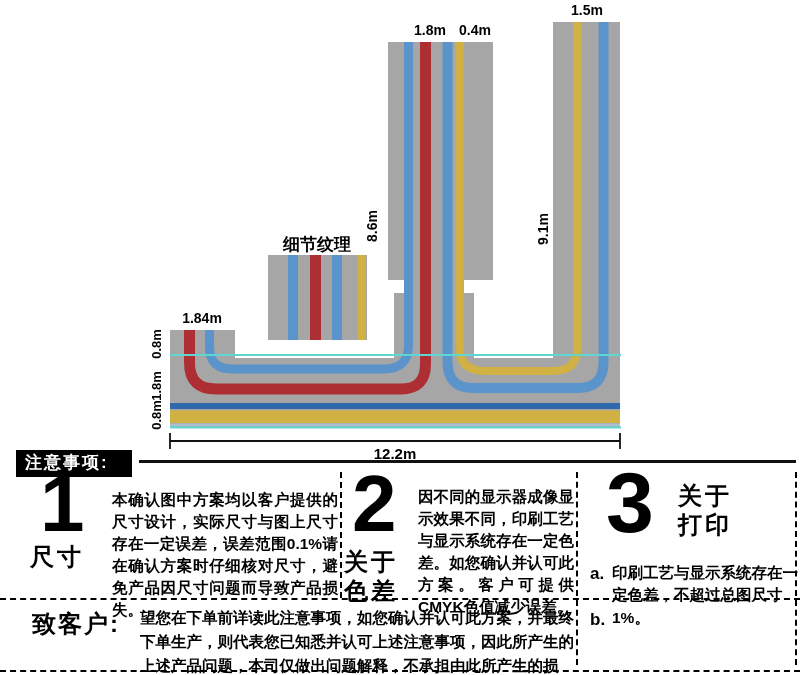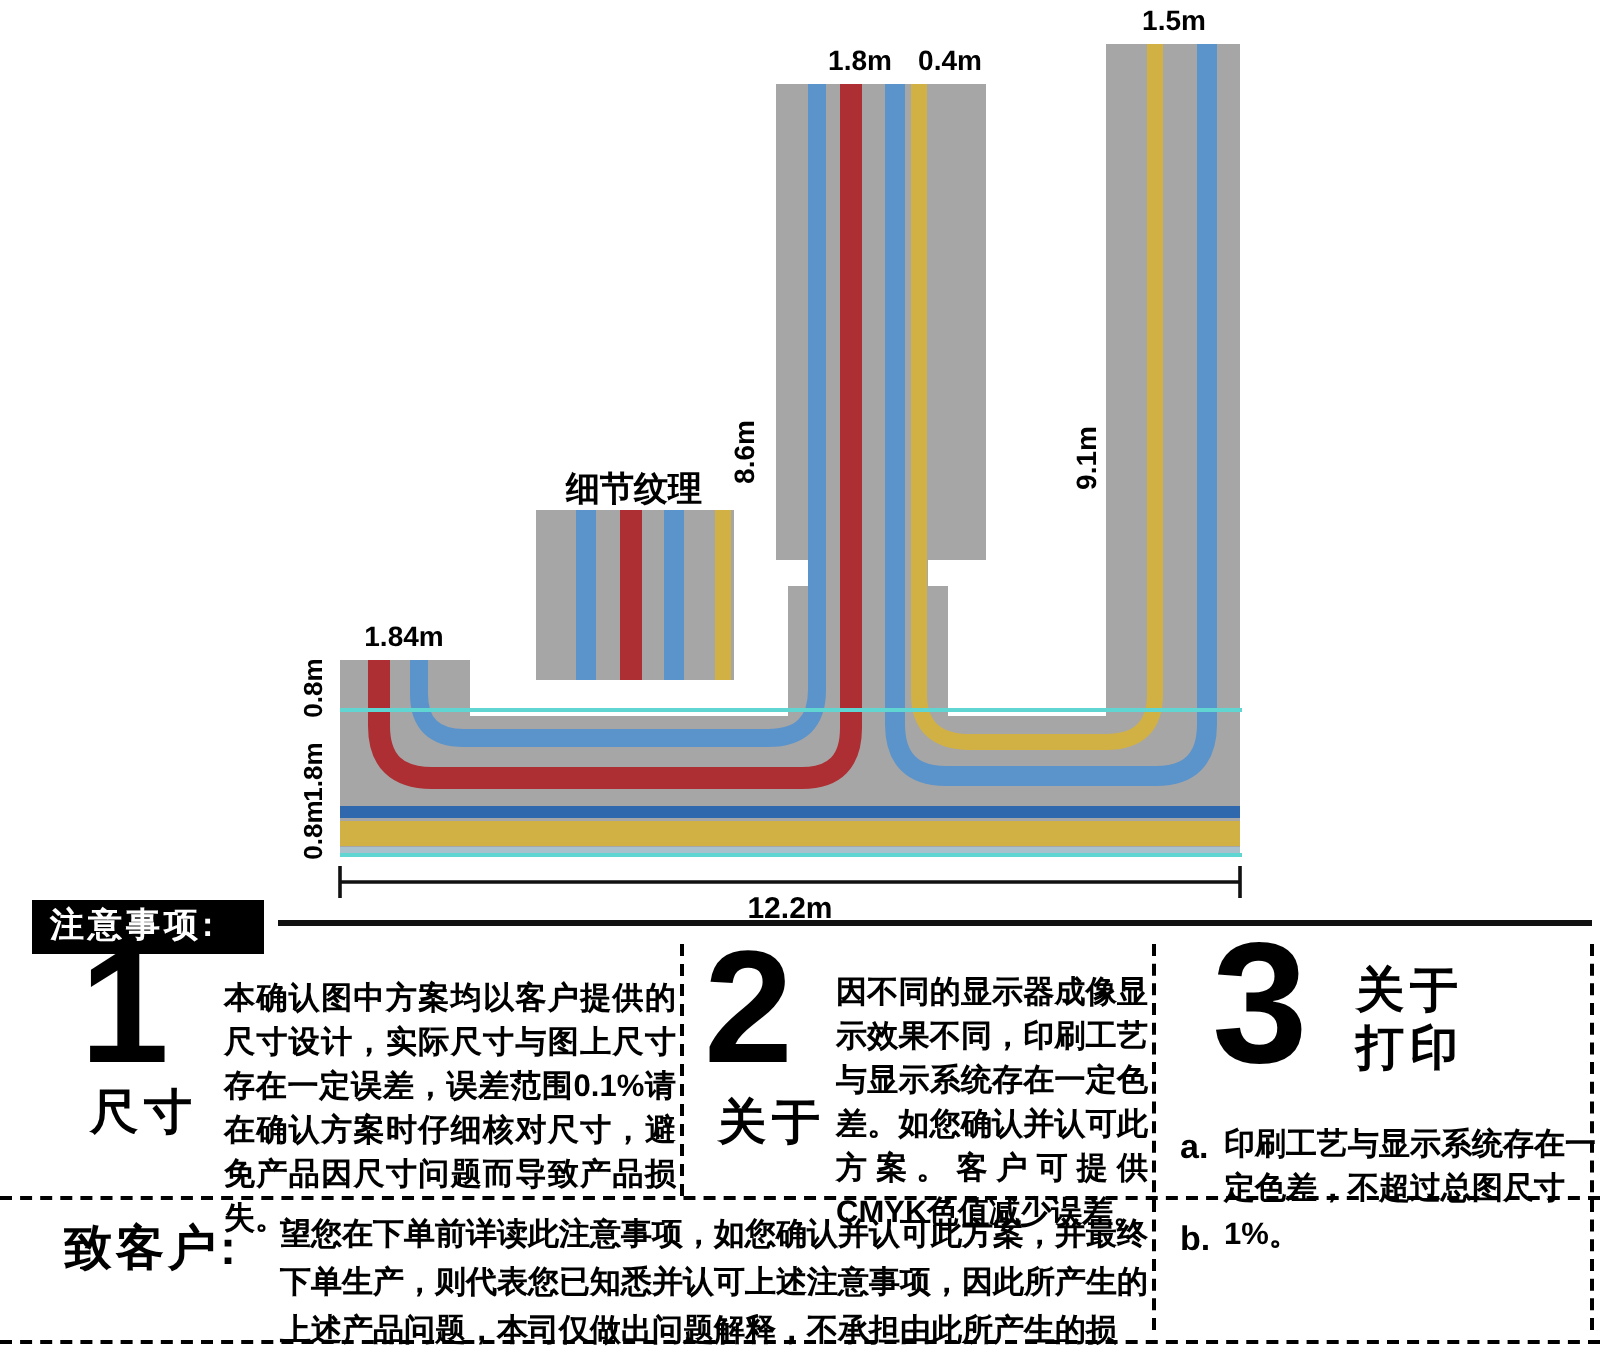--- a/index.html
+++ b/index.html
@@ -8,21 +8,21 @@
   .abs{position:absolute;}
   svg text{font-family:"Liberation Sans","DejaVu Sans",sans-serif;font-weight:bold;}
 
   
   .hdr-badge{left:16px;top:450px;background:#000;color:#fff;font-size:17px;font-weight:bold;
              padding:1px 23px 3px 9px;letter-spacing:2px;}
   .hdr-line{left:139px;top:460px;width:657px;height:3px;background:#111;}
   .dash-v{border-left:2px dashed #000;width:0;}
   .dash-h{border-top:2px dashed #000;height:0;}
   .big-num{font-weight:bold;font-size:80px;line-height:0.95;letter-spacing:-2px;}
-  .sec-title{font-weight:bold;font-size:24px;line-height:1.2;letter-spacing:3px;text-align:center;white-space:nowrap;}
+  .sec-title{font-weight:bold;font-size:24px;line-height:1.2;letter-spacing:3px;text-align:left;white-space:nowrap;}
   .sec-body{font-size:15.5px;font-weight:600;line-height:1.42;text-align:justify;}
   .item{display:flex;font-size:15.5px;font-weight:700;line-height:1.45;}
   .item .lbl{flex:0 0 22px;font-size:17px;}
   .cust-title{font-size:24px;font-weight:bold;letter-spacing:2px;}
   .cust-body{font-size:15.5px;font-weight:600;line-height:1.55;}
 </style>
 </head>
 <body>
 
 <div class="page">
@@ -96,20 +96,21 @@
 
   <div class="abs big-num" style="left:40px;top:466px">1</div>
   <div class="abs sec-title" style="left:30px;top:543px;width:84px">
     <div>尺寸</div>
   </div>
   <div class="abs sec-body" style="left:112px;top:489px;width:226px">本确认图中方案均以客户提供的尺寸设计，实际尺寸与图上尺寸存在一定误差，误差范围0.1%请在确认方案时仔细核对尺寸，避免产品因尺寸问题而导致产品损失。</div>
 
   <div class="abs big-num" style="left:352px;top:466px">2</div>
   <div class="abs sec-title" style="left:344px;top:548px;width:84px">
     <div>关于</div>
+    <div>色差</div>
   </div>
   <div class="abs sec-body" style="left:418px;top:486px;width:156px">因不同的显示器成像显示效果不同，印刷工艺与显示系统存在一定色差。如您确认并认可此方案。客户可提供CMYK色值减少误差。</div>
 
   <div class="abs big-num" style="left:606px;top:462px;font-size:86px">3</div>
   <div class="abs sec-title" style="left:678px;top:482px;text-align:left">
     <div>关于</div>
     <div>打印</div>
   </div>
   <div class="abs item" style="left:590px;top:562px;width:208px">
     <span class="lbl">a.</span>

